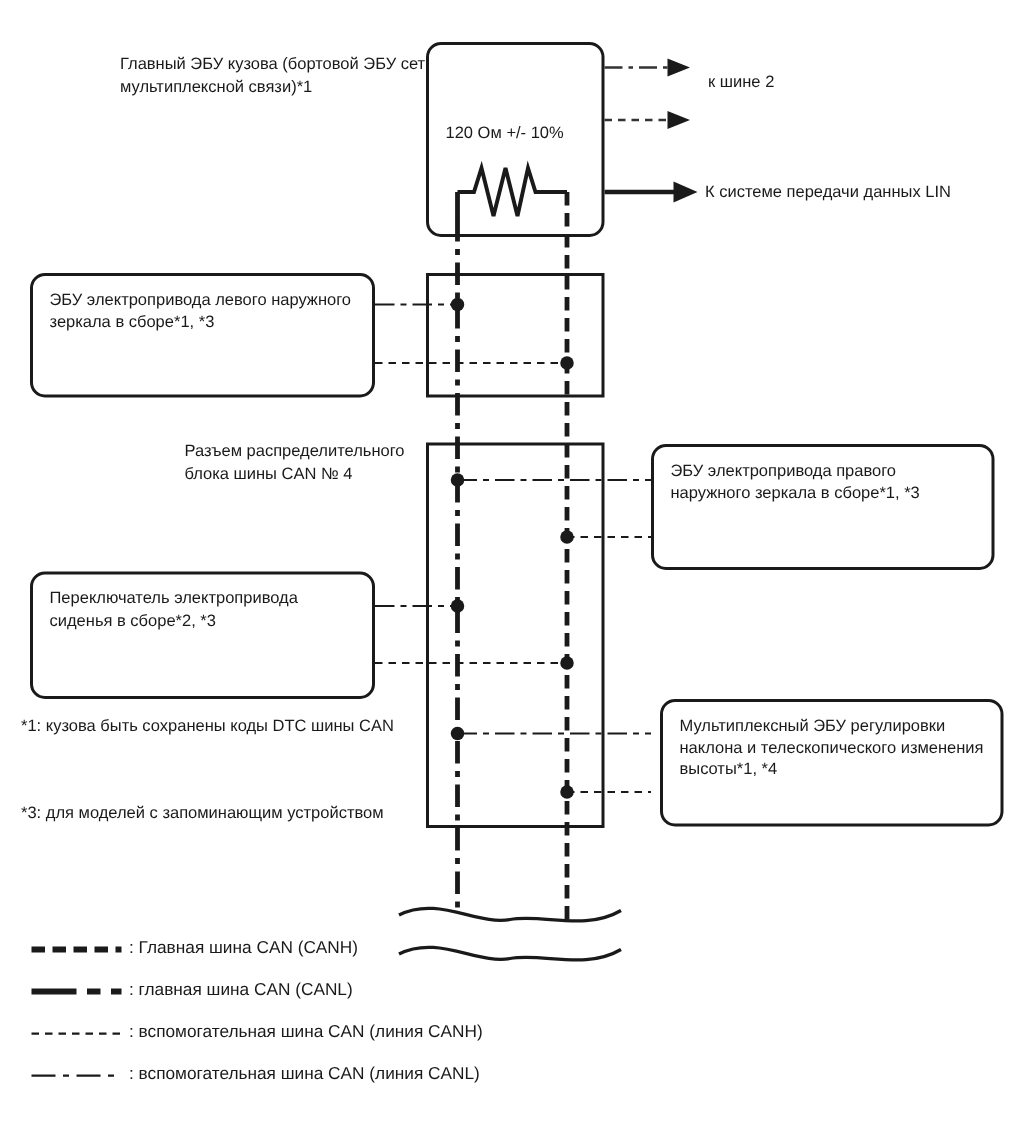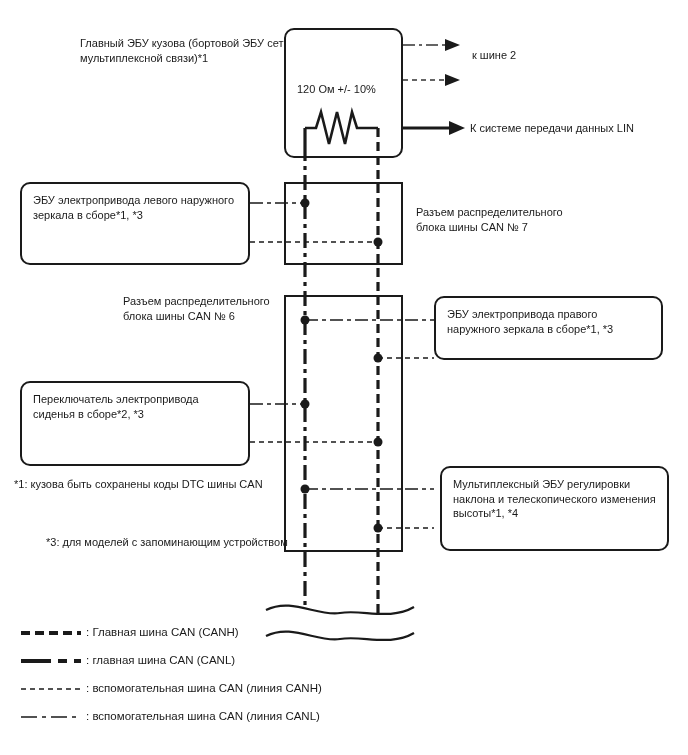--- a/index.html
+++ b/index.html
@@ -27,37 +27,36 @@
 <body>
 
 <div id="canvas">
 
   <div class="lbl" style="left:80px;top:36px;width:222px;">Главный ЭБУ кузова (бортовой ЭБУ сети мультиплексной связи)*1</div>
 
   <div class="lbl" style="left:472px;top:48px;white-space:nowrap;">к шине 2</div>
 
   <div class="lbl" style="left:470px;top:121px;white-space:nowrap;">К системе передачи данных LIN</div>
 
-  <div class="lbl" style="left:416px;top:205px;width:175px;">Разъем распределительного блока шины CAN № 7</div>
 
-  <div class="lbl" style="left:123px;top:294px;width:175px;">Разъем распределительного блока шины CAN № 6</div>
+  <div class="lbl" style="left:123px;top:294px;width:175px;">Разъем распределительного блока шины CAN № 4</div>
 
   <div class="mainbox" style="left:284px;top:28px;width:119px;height:130px;"></div>
   <div class="lbl" style="left:297px;top:82px;white-space:nowrap;">120 Ом +/- 10%</div>
 
   <div class="jbox" style="left:284px;top:182px;width:119px;height:83px;"></div>
   <div class="jbox" style="left:284px;top:295px;width:119px;height:257px;"></div>
 
   <div class="devbox" style="left:20px;top:182px;width:230px;height:83px;">ЭБУ электропривода левого наружного зеркала в сборе*1, *3</div>
   <div class="devbox" style="left:20px;top:381px;width:230px;height:85px;">Переключатель электропривода сиденья в сборе*2, *3</div>
-  <div class="devbox" style="left:434px;top:296px;width:229px;height:64px;">ЭБУ электропривода правого наружного зеркала в сборе*1, *3</div>
+  <div class="devbox" style="left:434px;top:296px;width:229px;height:84px;">ЭБУ электропривода правого наружного зеркала в сборе*1, *3</div>
   <div class="devbox" style="left:440px;top:466px;width:229px;height:85px;">Мультиплексный ЭБУ регулировки наклона и телескопического изменения высоты*1, *4</div>
 
   <div class="lbl" style="left:14px;top:477px;width:320px;">*1: кузова быть сохранены коды DTC шины CAN</div>
-  <div class="lbl" style="left:14px;top:535px;width:320px;margin-left:32px;">*3: для моделей с запоминающим устройством</div>
+  <div class="lbl" style="left:14px;top:535px;width:320px;">*3: для моделей с запоминающим устройством</div>
 
   <div class="legend-row" style="left:20px;top:626px;width:420px;">
     <svg class="legend-swatch" width="62" height="10">
       <line x1="1" y1="5" x2="61" y2="5" stroke="#1a1a1a" stroke-width="4" stroke-dasharray="9 5"></line>
     </svg>
     <span class="legend-text">: Главная шина CAN (CANH)</span>
   </div>
   <div class="legend-row" style="left:20px;top:654px;width:420px;">
     <svg class="legend-swatch" width="62" height="10">
       <line x1="1" y1="5" x2="61" y2="5" stroke="#1a1a1a" stroke-width="4" stroke-dasharray="30 7 9 7"></line>

